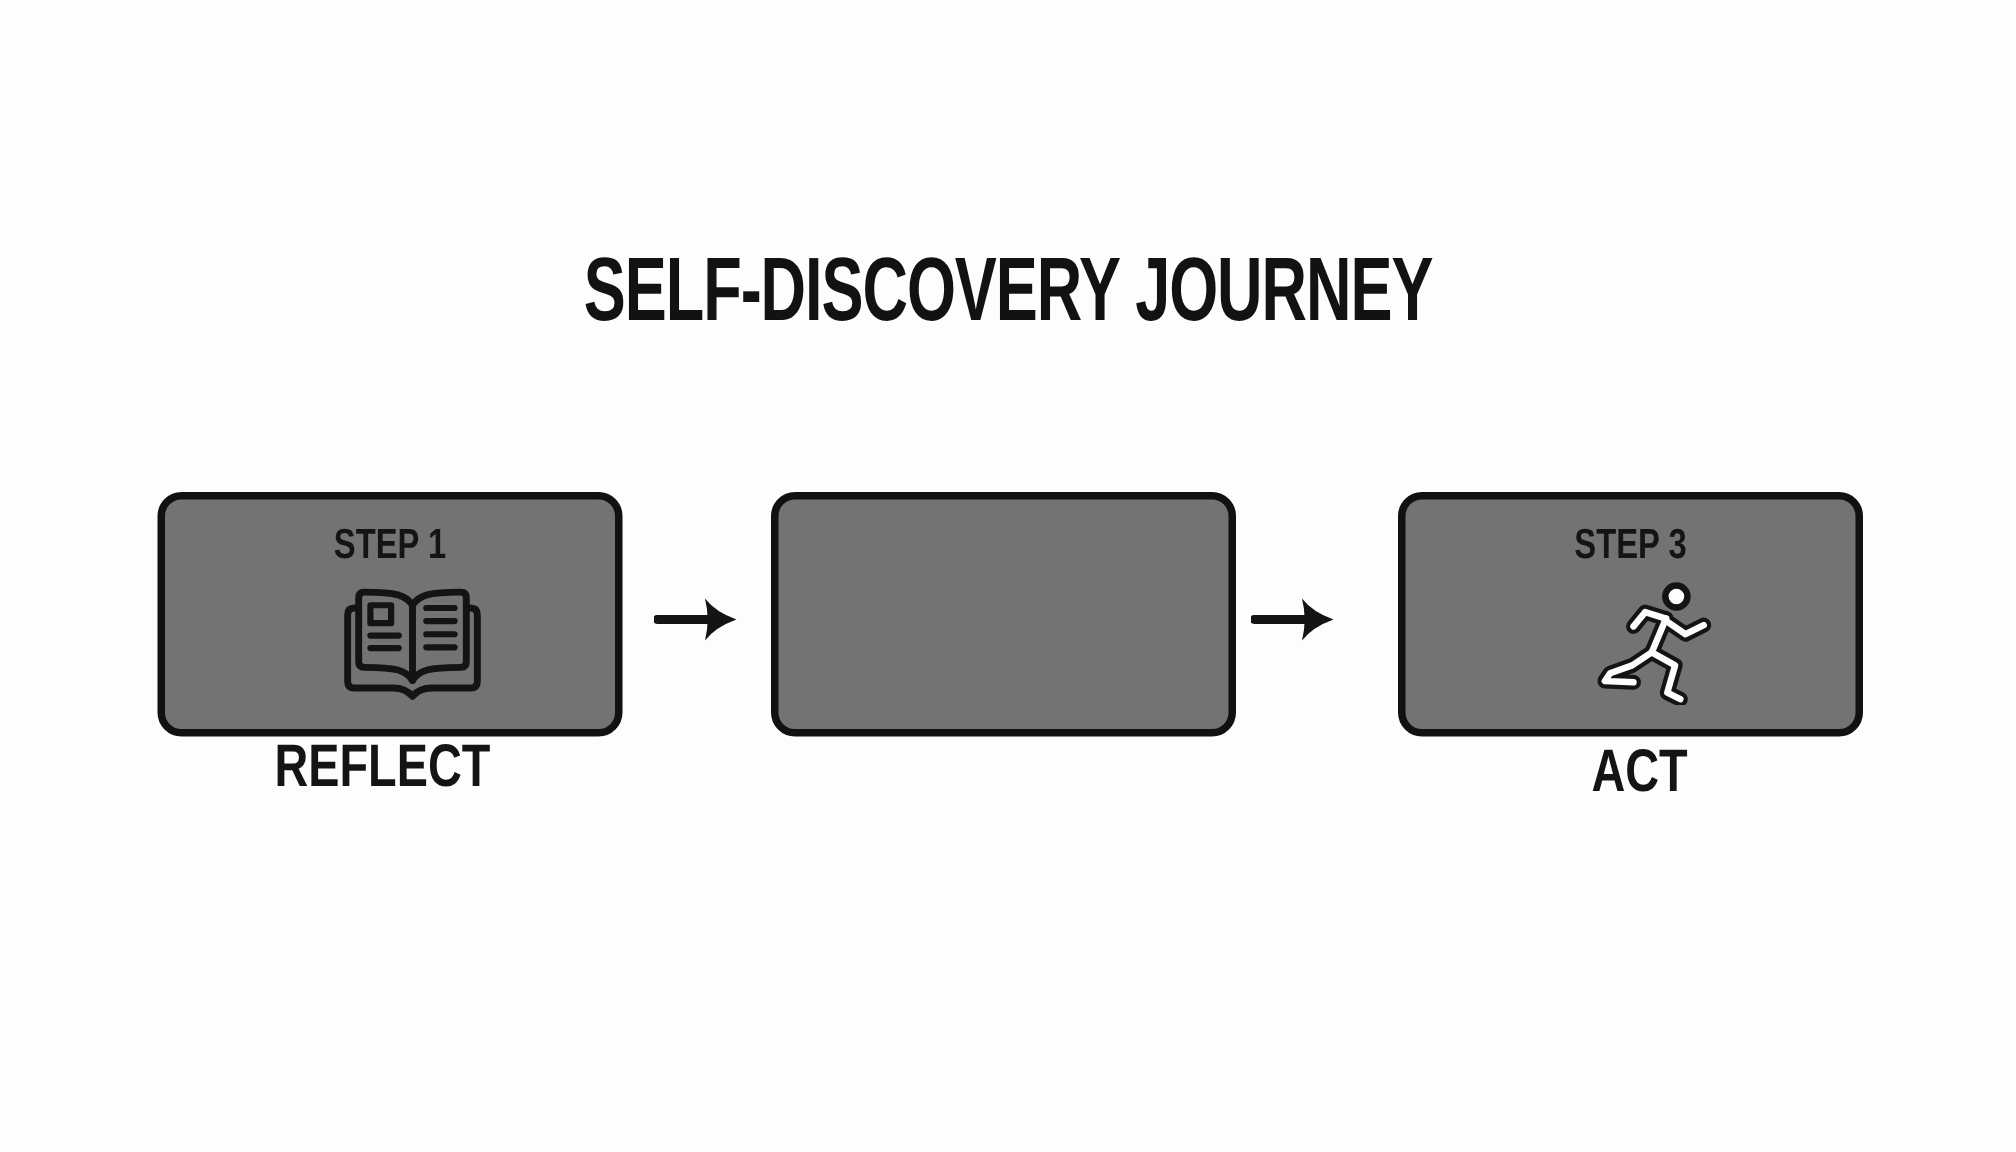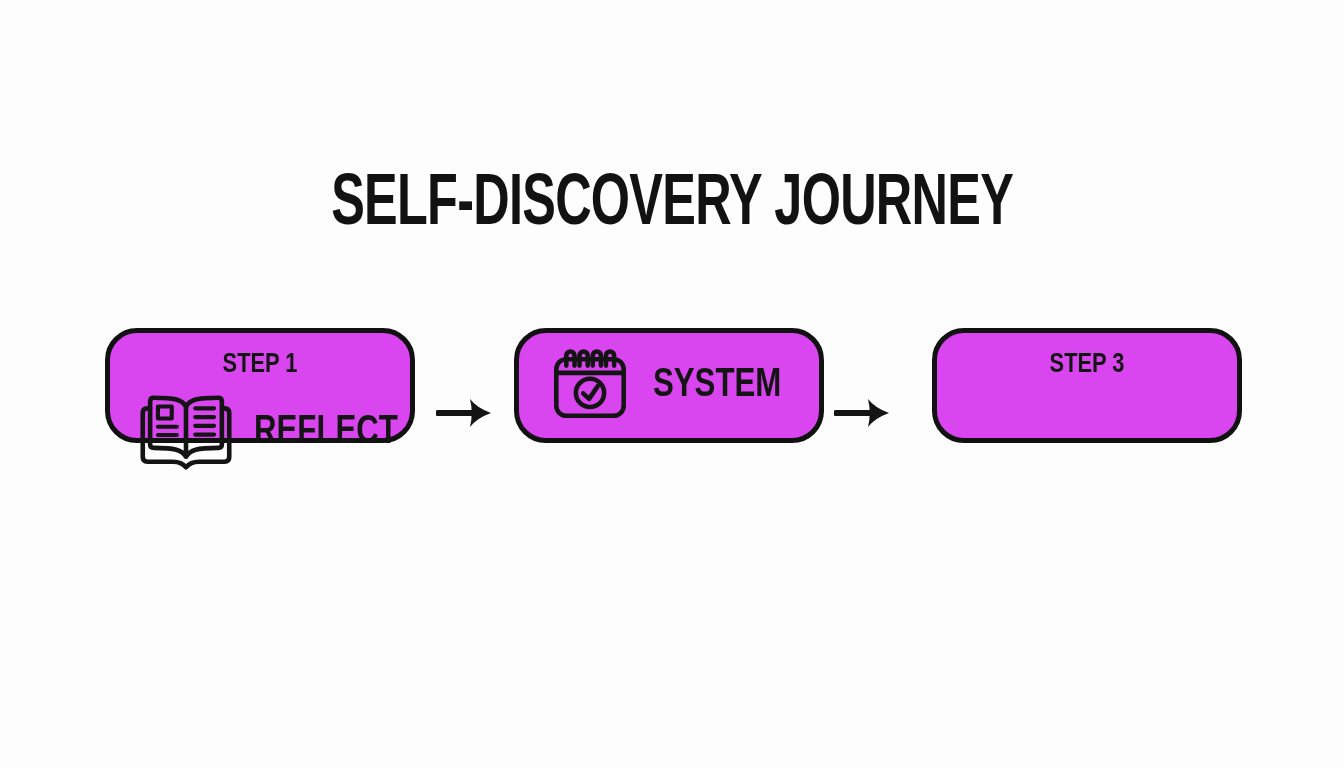--- a/index.html
+++ b/index.html
@@ -13,41 +13,41 @@
     background: #fdfdfd;
     color: #141414;
   }
 
   .diagram-title {
     position: absolute;
     top: 163px;
     left: 0;
     width: 100%;
     text-align: center;
-    font-size: 72px;
+    font-size: 60px;
     font-weight: 700;
     line-height: 1;
     color: #121212;
     letter-spacing: -1px;
     white-space: nowrap;
   }
   .diagram-title .squeeze {
     display: inline-block;
     transform: scaleX(0.70);
     transform-origin: center;
   }
 
   .step-box {
     position: absolute;
     top: 328px;
     width: 310px;
-    height: 115px;
-    background: #d946ef;
+    height: 163px;
+    background: #737373;
     border: 5px solid #111;
-    border-radius: 32px;
+    border-radius: 16px;
   }
   .step-box.b1 { left: 105px; }
   .step-box.b2 { left: 514px; }
   .step-box.b3 { left: 932px; }
 
   .step-title {
     display: block;
     text-align: center;
     margin-top: 13px;
     font-size: 28px;
@@ -62,20 +62,21 @@
     transform-origin: center;
   }
 
   .step-row {
     display: flex;
     align-items: center;
     height: 86px;
     margin-top: 6px;
     padding-left: 30px;
     gap: 22px;
+    flex-direction: column;
   }
   .step-row .icon-wrap {
     flex: 0 0 auto;
     display: flex;
     align-items: center;
     justify-content: center;
   }
   .step-name {
     font-size: 40px;
     font-weight: 700;
@@ -127,43 +128,50 @@
   </div>
 
   <div class="arrow a1">
     <svg width="56" height="52" viewBox="0 0 56 52">
       <line x1="2" y1="26" x2="38" y2="26" stroke="#141414" stroke-width="6" stroke-linecap="round"></line>
       <path d="M34 12 Q41 21 55 26 Q41 31 34 40 Q37.5 26 34 12 Z" fill="#141414"></path>
     </svg>
   </div>
 
   <div class="step-box b2">
-    <div class="step-row">
-      <span class="icon-wrap">
-        <svg width="82" height="82" viewBox="0 0 90 90">
-          <g class="ink-stroke" stroke-width="5" stroke-linecap="round" stroke-linejoin="round">
-            <rect x="8" y="20" width="74" height="62" rx="11"></rect>
-            <path d="M8 35 H82"></path>
-            <path d="M19 27 V16 a4.5 4.5 0 0 1 9 0 V27"></path>
-            <path d="M33.5 27 V16 a4.5 4.5 0 0 1 9 0 V27"></path>
-            <path d="M48 27 V16 a4.5 4.5 0 0 1 9 0 V27"></path>
-            <path d="M62.5 27 V16 a4.5 4.5 0 0 1 9 0 V27"></path>
-            <circle cx="45" cy="57" r="15.5"></circle>
-            <path d="M37.5 57.5 L44 63.5 L53.5 49.5"></path>
-          </g>
-        </svg>
-      </span>
-      <span class="step-name">SYSTEM</span>
-    </div>
   </div>
 
   <div class="arrow a2">
     <svg width="56" height="52" viewBox="0 0 56 52">
       <line x1="2" y1="26" x2="38" y2="26" stroke="#141414" stroke-width="6" stroke-linecap="round"></line>
       <path d="M34 12 Q41 21 55 26 Q41 31 34 40 Q37.5 26 34 12 Z" fill="#141414"></path>
     </svg>
   </div>
 
   <div class="step-box b3">
     <span class="step-title"><span class="squeeze">STEP 3</span></span>
+    <div class="step-row">
+      <span class="icon-wrap">
+        <svg width="78" height="84" viewBox="0 0 90 96">
+
+          <g stroke="#141414" fill="none" stroke-width="11.5" stroke-linecap="round" stroke-linejoin="round">
+            <path d="M55 30 L44 56"></path>
+            <path d="M54 31 L70 42 L84 35"></path>
+            <path d="M55 30 L39 25 L30 36"></path>
+            <path d="M44 56 L62 66 L56 87 L66 92"></path>
+            <path d="M44 56 L29 66 L12 72 L8 78 L30 79"></path>
+          </g>
+
+          <g stroke="#fdfdfd" fill="none" stroke-width="5" stroke-linecap="round" stroke-linejoin="round">
+            <path d="M55 30 L44 56"></path>
+            <path d="M54 31 L70 42 L84 35"></path>
+            <path d="M55 30 L39 25 L30 36"></path>
+            <path d="M44 56 L62 66 L56 87 L66 92"></path>
+            <path d="M44 56 L29 66 L12 72 L8 78 L30 79"></path>
+          </g>
+          <circle cx="63" cy="13" r="8.5" fill="#fdfdfd" stroke="#141414" stroke-width="5"></circle>
+        </svg>
+      </span>
+      <span class="step-name">ACT</span>
+    </div>
   </div>
 
 </div>
 
 </body></html>

